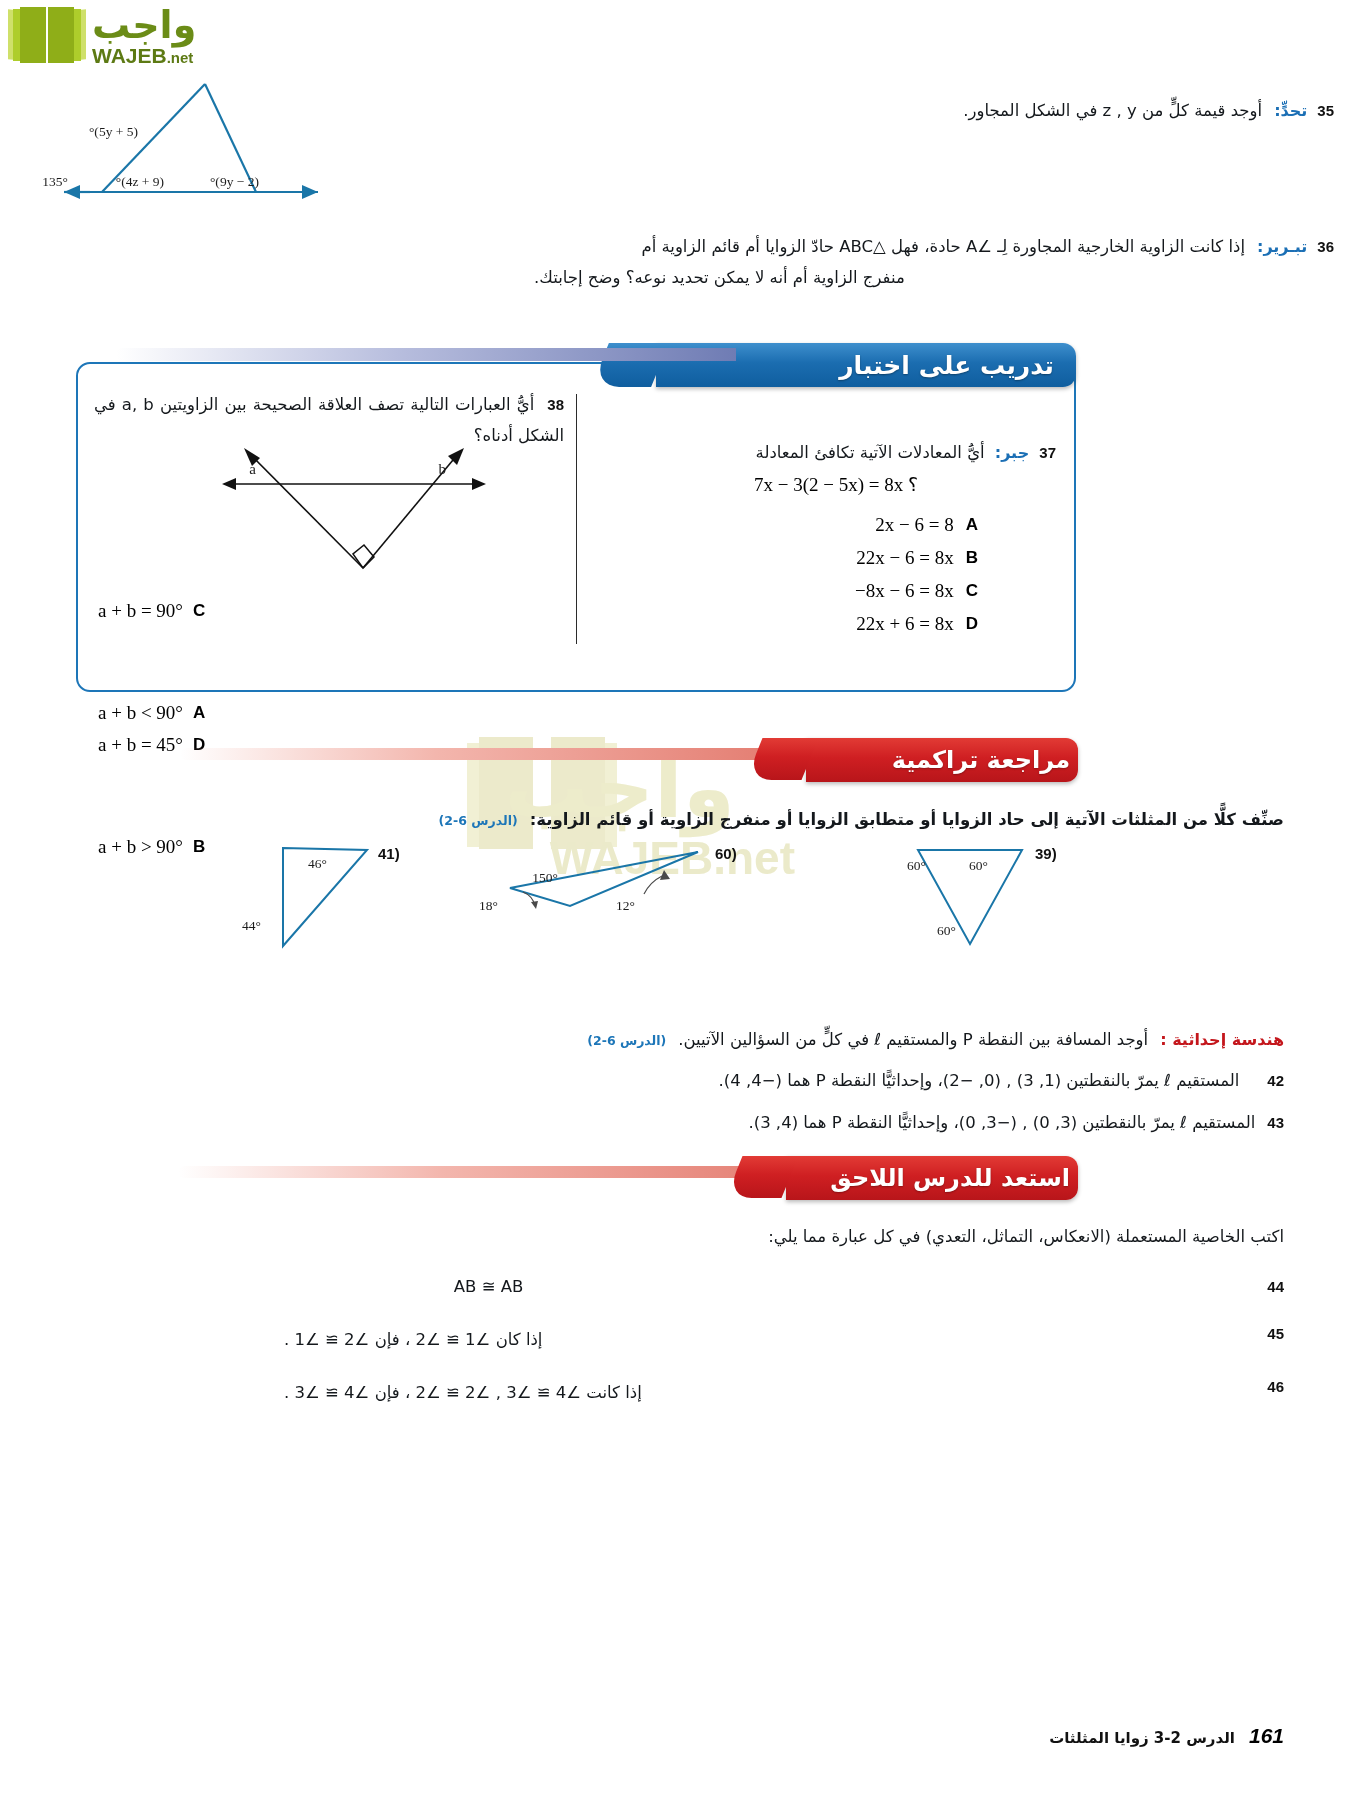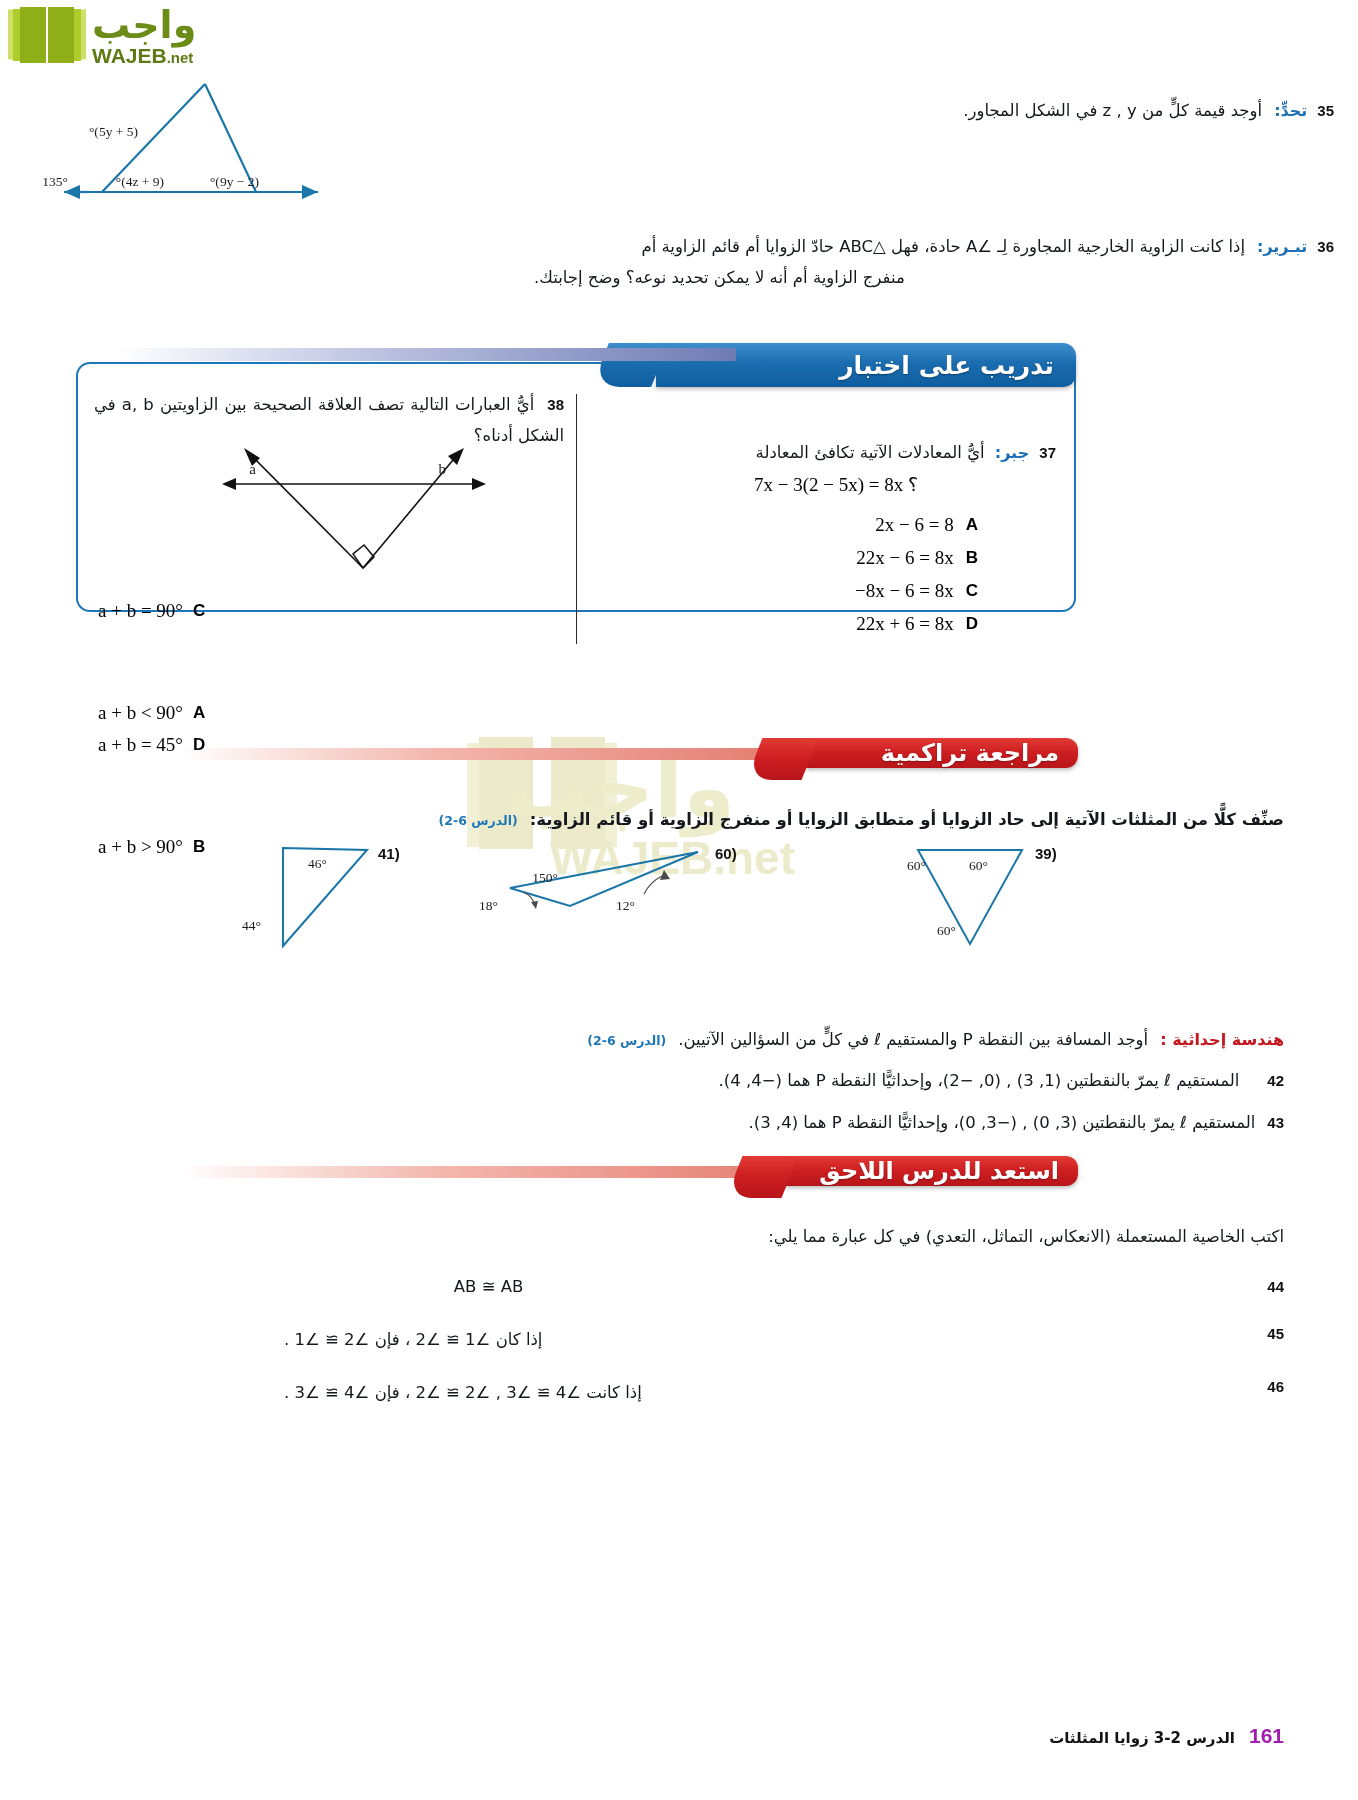--- a/index.html
+++ b/index.html
@@ -80,21 +80,21 @@
   #q35 { right:24px; top:96px; width:530px; text-align:justify; }
 
   
   #fig35 { position:absolute; left:60px; top:70px; width:300px; height:150px; }
 
   
   #q36 { right:24px; top:232px; width:850px; text-align:justify; }
 
   
   #tp-panel {
-    position:absolute; left:76px; top:362px; width:1000px; height:250px;
+    position:absolute; left:76px; top:362px; width:1000px; height:330px;
     border:2.5px solid #1d76b8; border-radius:14px; background:#fff; z-index:2;
   }
   #tp-banner {
     position:absolute; right:-2px; top:-21px; height:44px; width:420px; z-index:4;
     background: linear-gradient(180deg,#3e8fcd 0%, #1b6db0 45%, #0f5e9f 100%);
     border-radius: 0 13px 13px 0;
     box-shadow: 0 2px 4px rgba(0,0,0,.28);
     display:flex; align-items:center; justify-content:flex-start;
     padding-right:22px;
   }
@@ -134,25 +134,25 @@
   #q38 .head { font-size:16.5px; text-align:justify; }
   #fig38 { position:absolute; left:130px; top:78px; width:300px; height:140px; }
   .ab-choices { position:absolute; left:20px; top:236px; width:450px; }
   .ab-row { display:flex; justify-content:center; gap:80px; margin-bottom:10px; direction:ltr;flex-direction:column; }
   .ab-item { display:flex; align-items:center; gap:10px; }
   .ab-item .eq { font-size:19px; }
   .ab-item .lbl { font-family:"Liberation Sans", sans-serif; font-weight:bold; font-size:17px; }
 
   
   .red-banner {
-    position:absolute; height:30px; width:270px; z-index:4;
+    position:absolute; height:44px; width:270px; z-index:4;
     background: linear-gradient(180deg,#e23b35 0%, #cf1f22 45%, #b8151a 100%);
     border-radius: 0 12px 12px 0;
     box-shadow: 0 2px 4px rgba(0,0,0,.28);
-    display:flex; align-items:center; padding-right:19px;
+    display:flex; align-items:center; padding-right:8px;
   }
   .red-banner::before{
     content:""; position:absolute; left:-52px; top:0; width:56px; height:42px;
     background: linear-gradient(180deg,#e23b35 0%, #cf1f22 45%, #b8151a 100%);
     border-radius: 0 0 0 26px;
     transform: skewX(-22deg);
   }
   .red-banner .btxt {
     font-family:"DejaVu Sans", sans-serif; font-weight:bold; font-size:24px;
     color:#fff; position:relative; z-index:2; text-shadow:0 1px 2px rgba(0,0,0,.3);
@@ -169,21 +169,21 @@
   }
 
   
   svg { overflow: visible; }
   .fg-label { font-family:"Liberation Serif", serif; font-size:15px; fill:#1c1c1c; }
   .fg-label-sm { font-family:"Liberation Serif", serif; font-size:13.5px; fill:#1c1c1c; }
 
   
   #footer { position:absolute; right:74px; bottom:52px; direction:rtl;
             display:flex; align-items:baseline; gap:14px; }
-  #footer .pg { font-family:"Liberation Sans", sans-serif; font-weight:bold; font-size:21px; color:#a21caf; }
+  #footer .pg { font-family:"Liberation Sans", sans-serif; font-weight:bold; font-size:21px; color:#000000;font-style:italic; }
   #footer .ft { font-family:"DejaVu Sans", sans-serif; font-weight:bold; font-size:15px; color:#111; }
 </style>
 </head>
 <body>
 
 <div class="logo-wrap">
   <div class="logo-text">
     <span class="logo-ar">واجب</span>
     <span class="logo-en"><span>WAJEB</span><span class="net">.net</span></span>
   </div>

